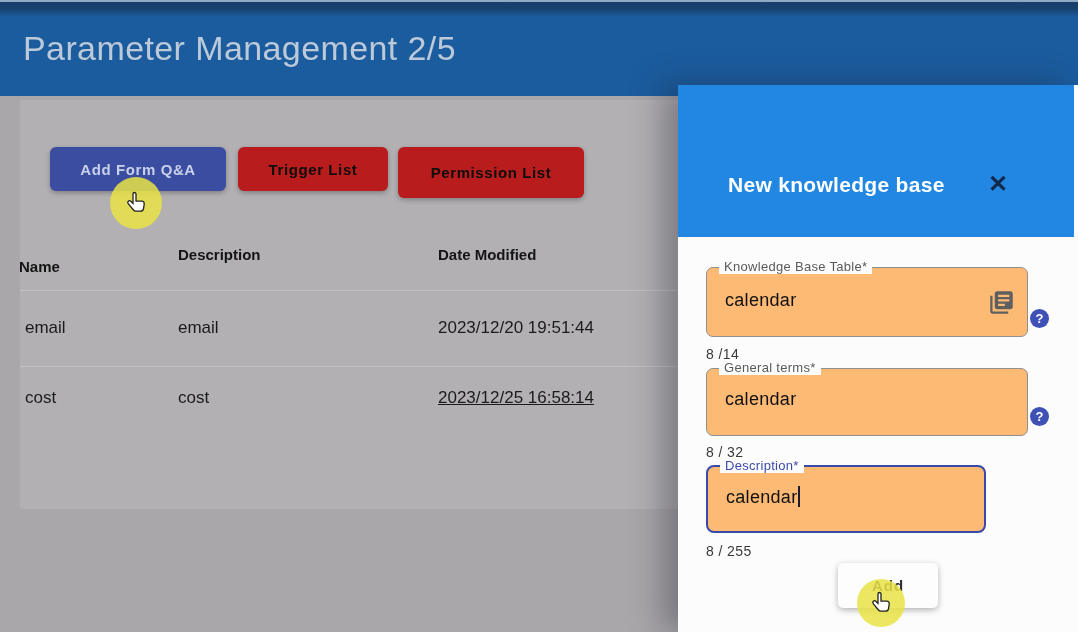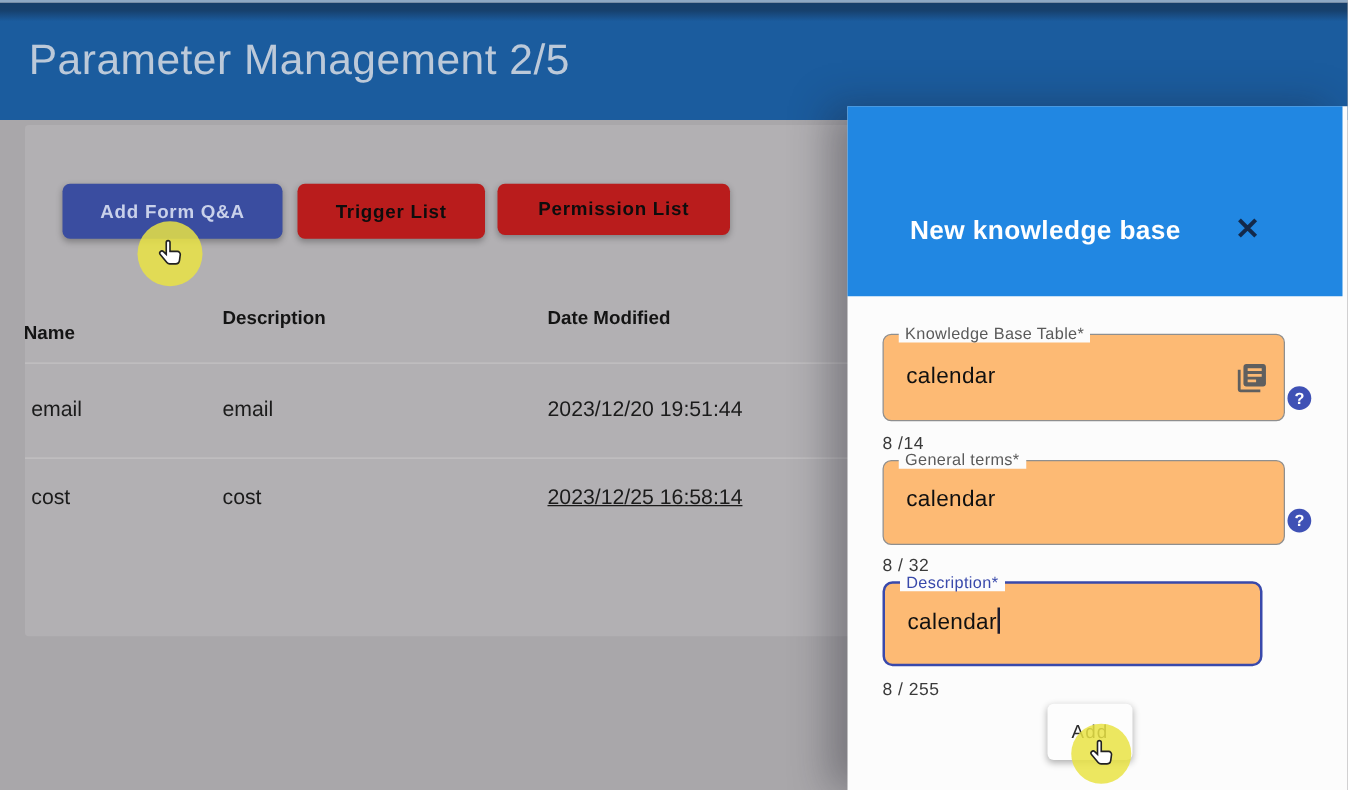--- a/index.html
+++ b/index.html
@@ -34,21 +34,21 @@
     z-index:3;
   }
   .btn-primary{
     left:50px;top:147px;width:176px;height:44px;
     background:#3a4da0;color:#c9d1ea;
   }
   .btn-gray{
     background:#b91c1c;color:#0d0d0d;
   }
   .btn-trigger{left:238px;top:147px;width:150px;height:44px;}
-  .btn-permission{left:398px;top:147px;width:186px;height:41px;}
+  .btn-permission{left:398px;top:147px;width:186px;height:51px;}
 
   
   .col-head{
     position:absolute;font-size:15px;font-weight:700;color:#141414;z-index:3;
   }
   .col-head.c1{left:19px;top:246px;margin-top:12px;}
   .col-head.c2{left:178px;top:246px;}
   .col-head.c3{left:438px;top:246px;}
   .divider{
     position:absolute;left:20px;width:1030px;height:1px;background:#c3c1c4;z-index:3;
@@ -93,21 +93,21 @@
     position:absolute;top:-9px;left:12px;background:#fcfcfc;
     padding:0 5px;font-size:13px;color:#5a5a5a;letter-spacing:.3px;white-space:nowrap;
   }
   .field .fvalue{
     position:absolute;left:18px;font-size:18px;color:#101010;letter-spacing:.3px;
   }
   .field-1{left:28px;top:182px;width:322px;height:70px;}
   .field-1 .fvalue{top:22px;}
   .field-2{left:28px;top:283px;width:322px;height:68px;text-decoration:underline;}
   .field-2 .fvalue{top:20px;}
-  .field-3{left:28px;top:380px;width:304px;height:68px;border:2.5px solid #3949ab;border-radius:8px;}
+  .field-3{left:28px;top:380px;width:280px;height:68px;border:2.5px solid #3949ab;border-radius:8px;}
   .field-3 .flabel{color:#3949ab;}
   .field-3 .fvalue{top:19px;}
   .caret{
     display:inline-block;width:2px;height:21px;background:#1c1c2e;
     vertical-align:-4px;margin-left:1px;
   }
   .field-icon{
     position:absolute;right:12px;top:21px;width:27px;height:27px;cursor:pointer;
   }
   .help-icon{
@@ -118,25 +118,25 @@
   .help-1{left:352px;top:224px;}
   .help-2{left:352px;top:322px;}
   .counter{
     position:absolute;left:28px;width:322px;
     font-size:14px;color:#3a3a3a;letter-spacing:.4px;
   }
   .counter-1{top:261px;}
   .counter-2{top:359px;}
   .counter-3{top:458px;}
   .add-button{
-    position:absolute;left:160px;top:478px;width:68px;height:45px;
+    position:absolute;left:160px;top:478px;width:100px;height:45px;
     background:#fdfdfd;border:none;border-radius:5px;cursor:pointer;
     box-shadow:0 2px 6px rgba(0,0,0,.3);
     font-family:"Liberation Sans",sans-serif;
-    font-size:15px;font-weight:400;color:#2b2b2b;letter-spacing:1px;
+    font-size:15px;font-weight:700;color:#2b2b2b;letter-spacing:1px;
   }
   
   .click-highlight{
     position:absolute;border-radius:50%;
     background:rgba(233,227,68,.85);z-index:10;
   }
   .hl-1{left:110px;top:177px;width:52px;height:52px;}
   .hl-2{left:857px;top:579px;width:48px;height:48px;}
   .hand-cursor{position:absolute;z-index:11;}
   .cur-1{left:124px;top:189px;}

